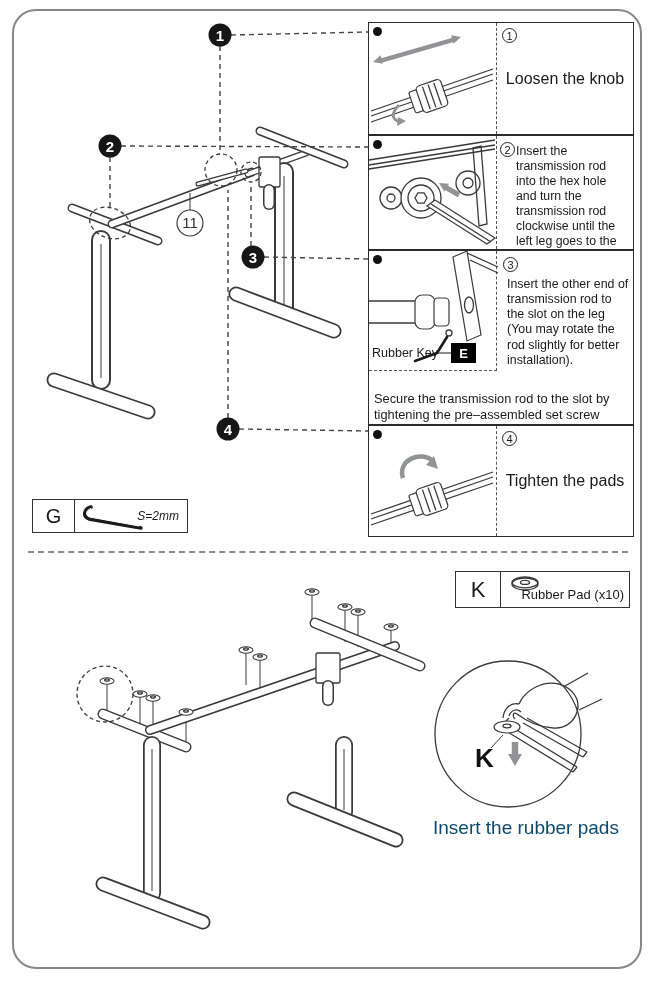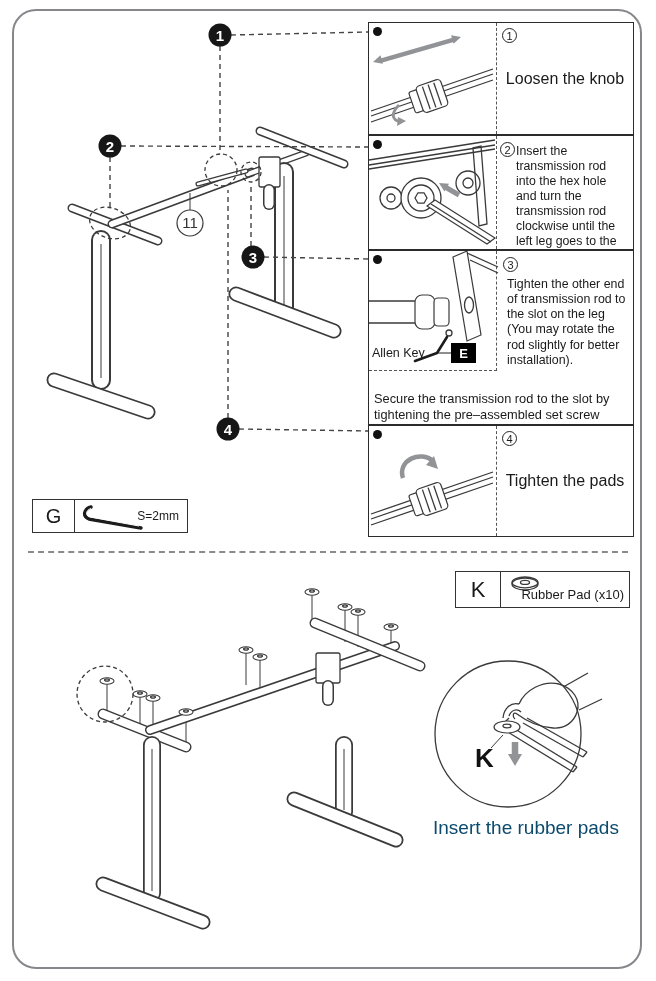--- a/index.html
+++ b/index.html
@@ -186,25 +186,25 @@
         <rect x="46" y="44" width="20" height="34" rx="7" fill="#fff" stroke="#3a3a3a" stroke-width="1.2"></rect>
         <rect x="65" y="47" width="15" height="28" rx="4" fill="#fff" stroke="#3a3a3a" stroke-width="1.2"></rect>
         <polygon points="84,6 98,0 112,84 98,90" fill="#fff" stroke="#3a3a3a" stroke-width="1.2"></polygon>
         <ellipse cx="100" cy="54" rx="4.5" ry="8" class="ln"></ellipse>
         <line x1="98" y1="2" x2="129" y2="16" class="ln" stroke-width="1"></line>
         <line x1="101" y1="9" x2="129" y2="22" class="ln" stroke-width="1"></line>
         <circle cx="80" cy="82" r="3" class="ln"></circle>
         <path d="M78,86 L68,102 L46,110" stroke="#1c1c1c" stroke-width="2.6" fill="none" stroke-linejoin="round" stroke-linecap="round"></path>
         <line x1="68" y1="102" x2="84" y2="102" stroke="#1c1c1c" stroke-width="1"></line>
       </svg>
-      <span class="ekey-label">Allen Key</span>
+      <span class="ekey-label">Rubber Key</span>
       <span class="ebox">E</span>
     </div>
     <span class="cnum" style="position:absolute;left:134px;top:6px;">3</span>
-    <div class="ptxt" style="position:absolute;left:138px;top:26px;right:2px;font-size:12.4px;">Tighten the other end of transmission rod to the slot on the leg (You may rotate the rod slightly for better installation).</div>
+    <div class="ptxt" style="position:absolute;left:138px;top:26px;right:2px;font-size:12.4px;">Insert the other end of transmission rod to the slot on the leg (You may rotate the rod slightly for better installation).</div>
     <div class="note">Secure the transmission rod to the slot by tightening the pre–assembled set screw using the small Allen key.</div>
   </div>
 
   <div class="panel" style="top:425px;height:112px;">
     <span class="pdot"></span>
     <div class="illus">
       <svg style="left:0;top:0" width="126" height="109" viewBox="0 0 126 109">
         <line x1="2" y1="88" x2="124" y2="46" class="ln" stroke-width="1.1"></line>
         <line x1="2" y1="93" x2="124" y2="51" class="ln" stroke-width="1.1"></line>
         <line x1="2" y1="99" x2="124" y2="57" class="ln" stroke-width="1.1"></line>
@@ -228,21 +228,21 @@
   </div>
 
   <div class="refbox" style="left:32px;top:499px;width:156px;height:34px;">
     <div class="refcell" style="width:41px;font-size:20px;">
       <span>G</span>
     </div>
     <svg style="left:46px;top:2px;" width="70" height="30" viewBox="0 0 70 30">
       <path d="M12,5 C5,7 3,14 10,17 L62,26" stroke="#1c1c1c" stroke-width="3.4" fill="none" stroke-linecap="round"></path>
       <path d="M12,6.5 C7,8 6,13 11,15 L60,24" stroke="#fff" stroke-width="1" fill="none"></path>
     </svg>
-    <span style="position:absolute;right:8px;top:50%;transform:translateY(-50%);font-size:12px;">S=2mm</span>
+    <span style="position:absolute;right:8px;top:50%;transform:translateY(-50%);font-size:12px;font-style:italic;">S=2mm</span>
   </div>
 
   <div id="section-divider"></div>
 
   <div class="refbox" style="left:455px;top:571px;width:175px;height:37px;">
     <div class="refcell" style="width:44px;font-size:22px;">
       <span>K</span>
     </div>
     <svg style="left:52px;top:2px;" width="36" height="22" viewBox="0 0 36 22">
       <ellipse cx="17" cy="10" rx="13" ry="6" class="ln"></ellipse>

